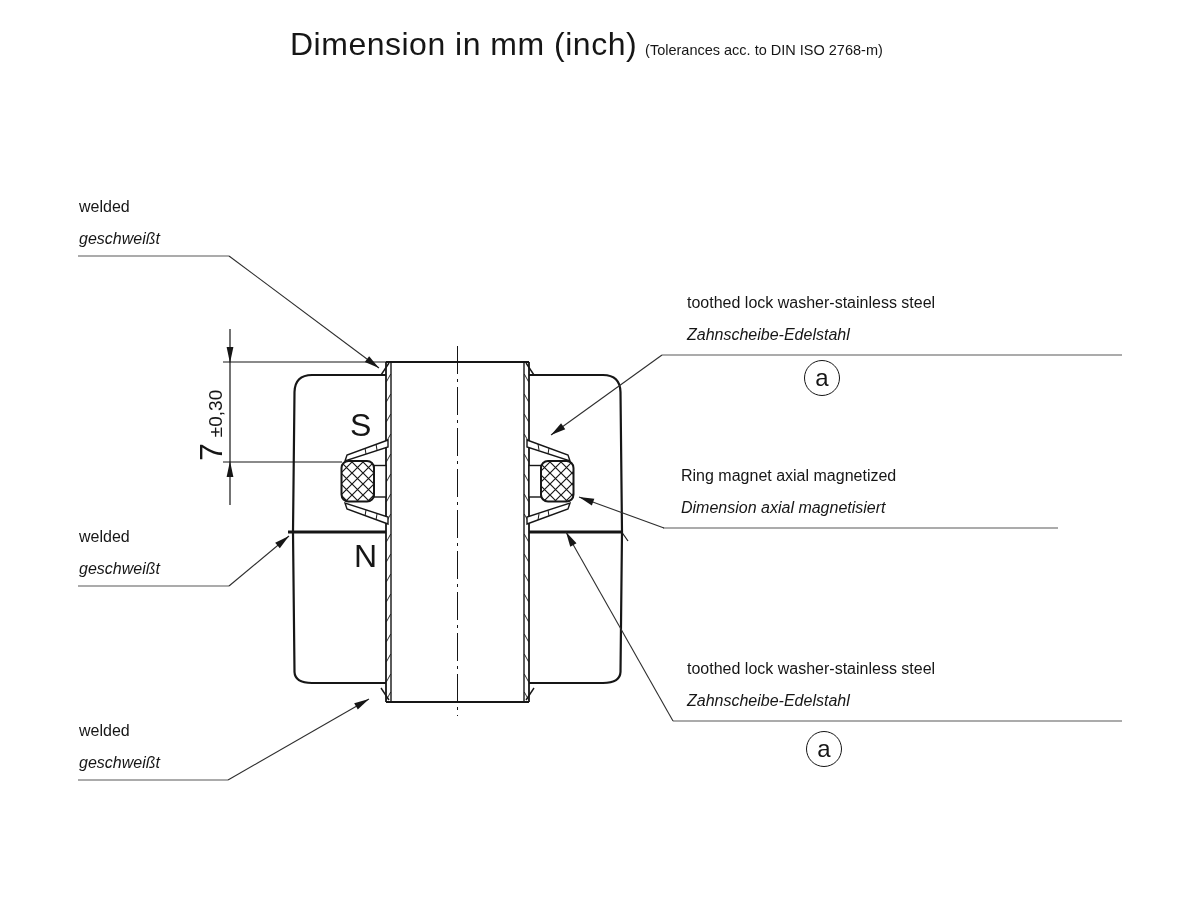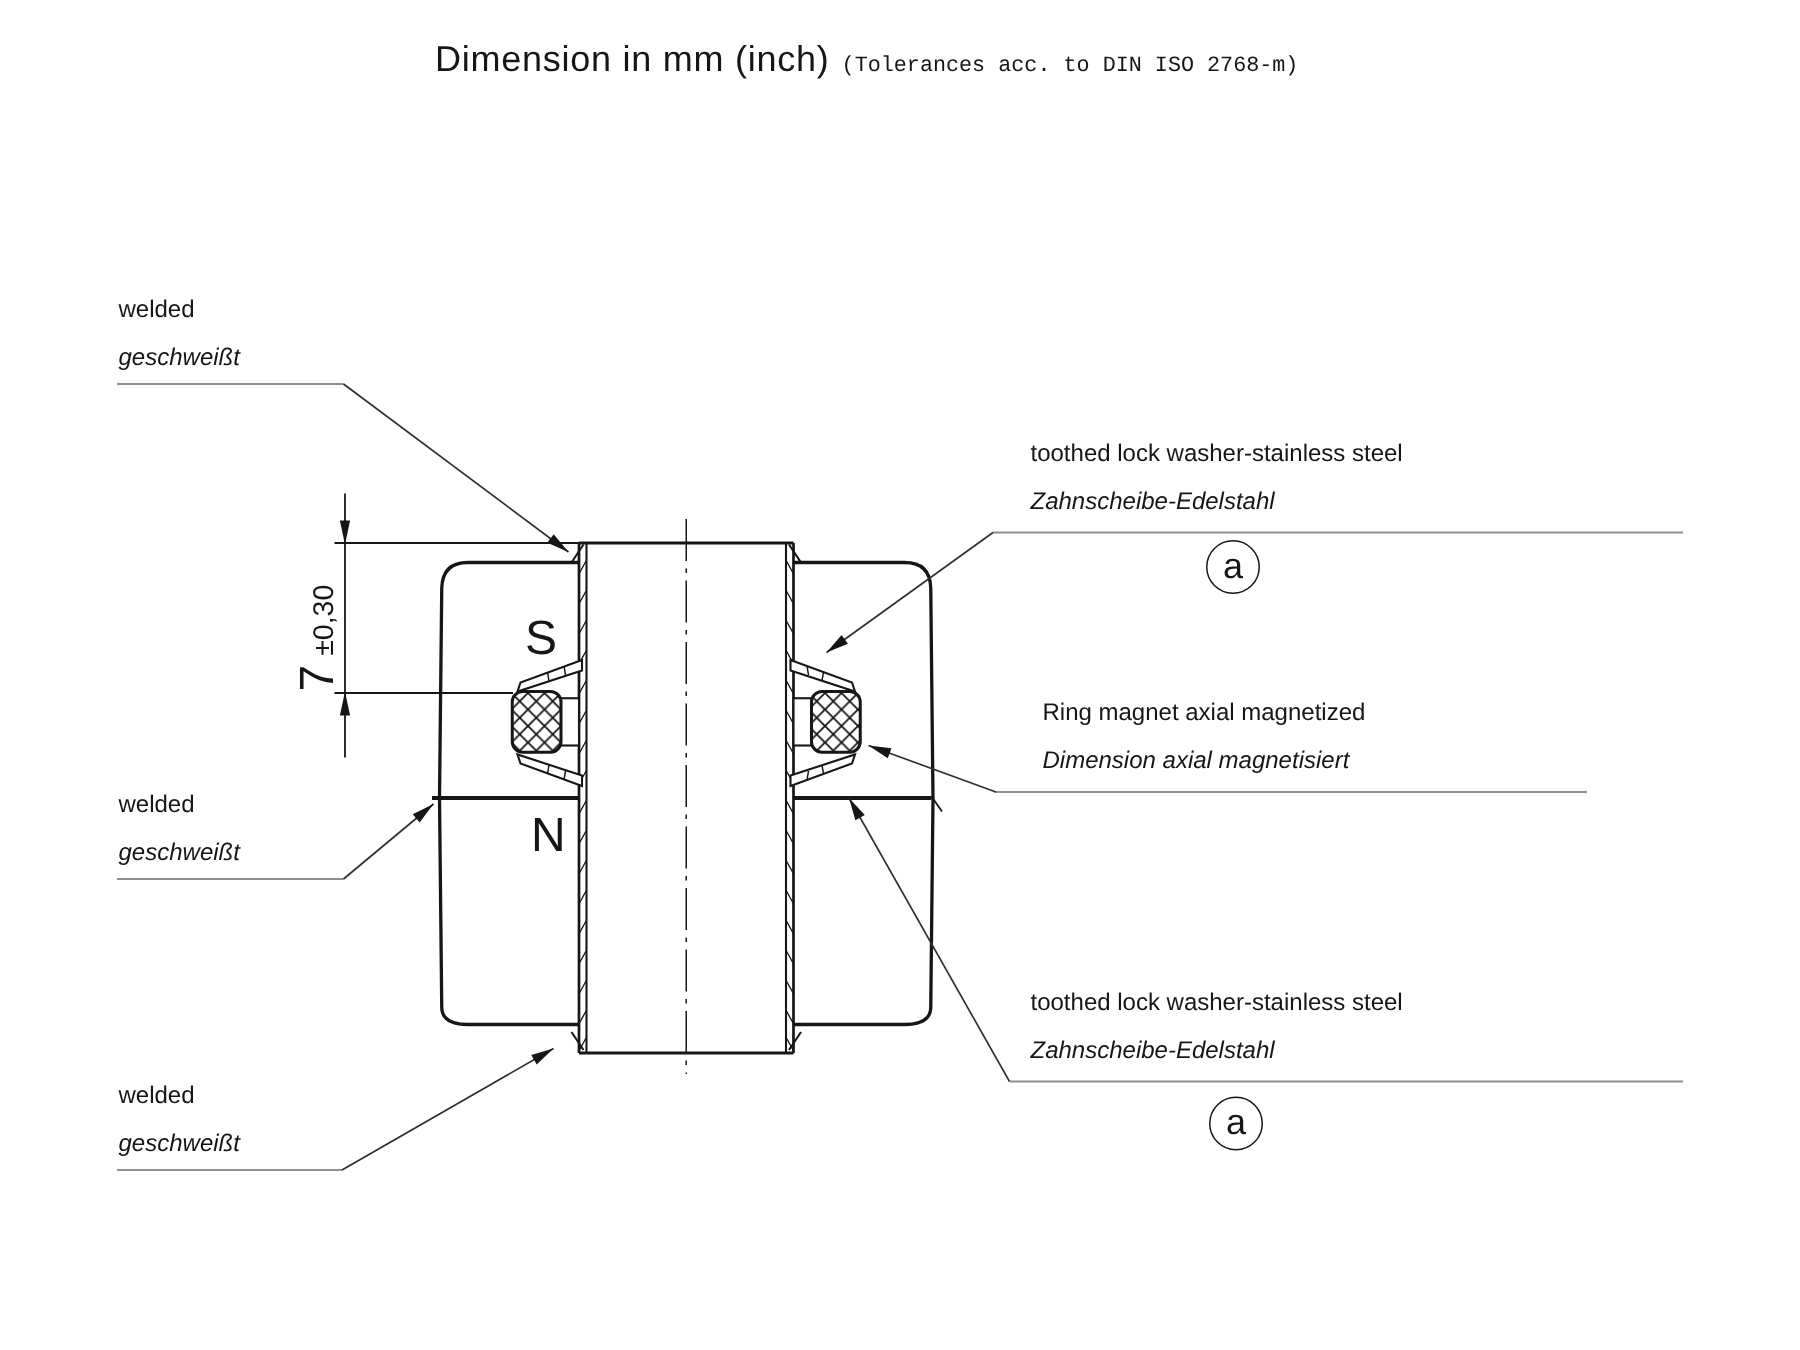--- a/index.html
+++ b/index.html
@@ -3,29 +3,29 @@
 <meta charset="utf-8">
 <style>
   html,body{margin:0;padding:0;background:#fff;}
   .canvas{
     position:relative;width:1200px;height:900px;background:#ffffff;overflow:hidden;
     font-family:"Liberation Sans", sans-serif;color:#161616;
   }
   .canvas svg{position:absolute;left:0;top:0;}
   .txt{position:absolute;white-space:nowrap;}
   .title{left:290px;top:26px;}
-  .title .main{font-size:24px;letter-spacing:.5px;}
-  .title .tol{font-size:14.5px;margin-left:8px;font-family:Liberation Mono, monospace;}
+  .title .main{font-size:32px;letter-spacing:.5px;}
+  .title .tol{font-size:14.5px;margin-left:8px;}
   .callout{font-size:16px;line-height:32px;}
   .callout .de{font-style:italic;}
   .welded-1{left:79px;top:191px;}
   .welded-2{left:79px;top:521px;}
   .welded-3{left:79px;top:715px;}
   .toothed-top{left:687px;top:287px;}
-  .ring-label{left:695px;top:460px;}
+  .ring-label{left:681px;top:460px;}
   .toothed-bottom{left:687px;top:653px;}
   .detail-circle{
     position:absolute;width:36px;height:36px;border:1.8px solid #161616;border-radius:50%;
     display:flex;align-items:center;justify-content:center;font-size:24px;line-height:1;
     box-sizing:border-box;
   }
   .a-top{left:804px;top:360px;}
   .a-bottom{left:806px;top:731px;}
   .pole{position:absolute;font-size:32px;}
   .pole-s{left:350px;top:407px;}

